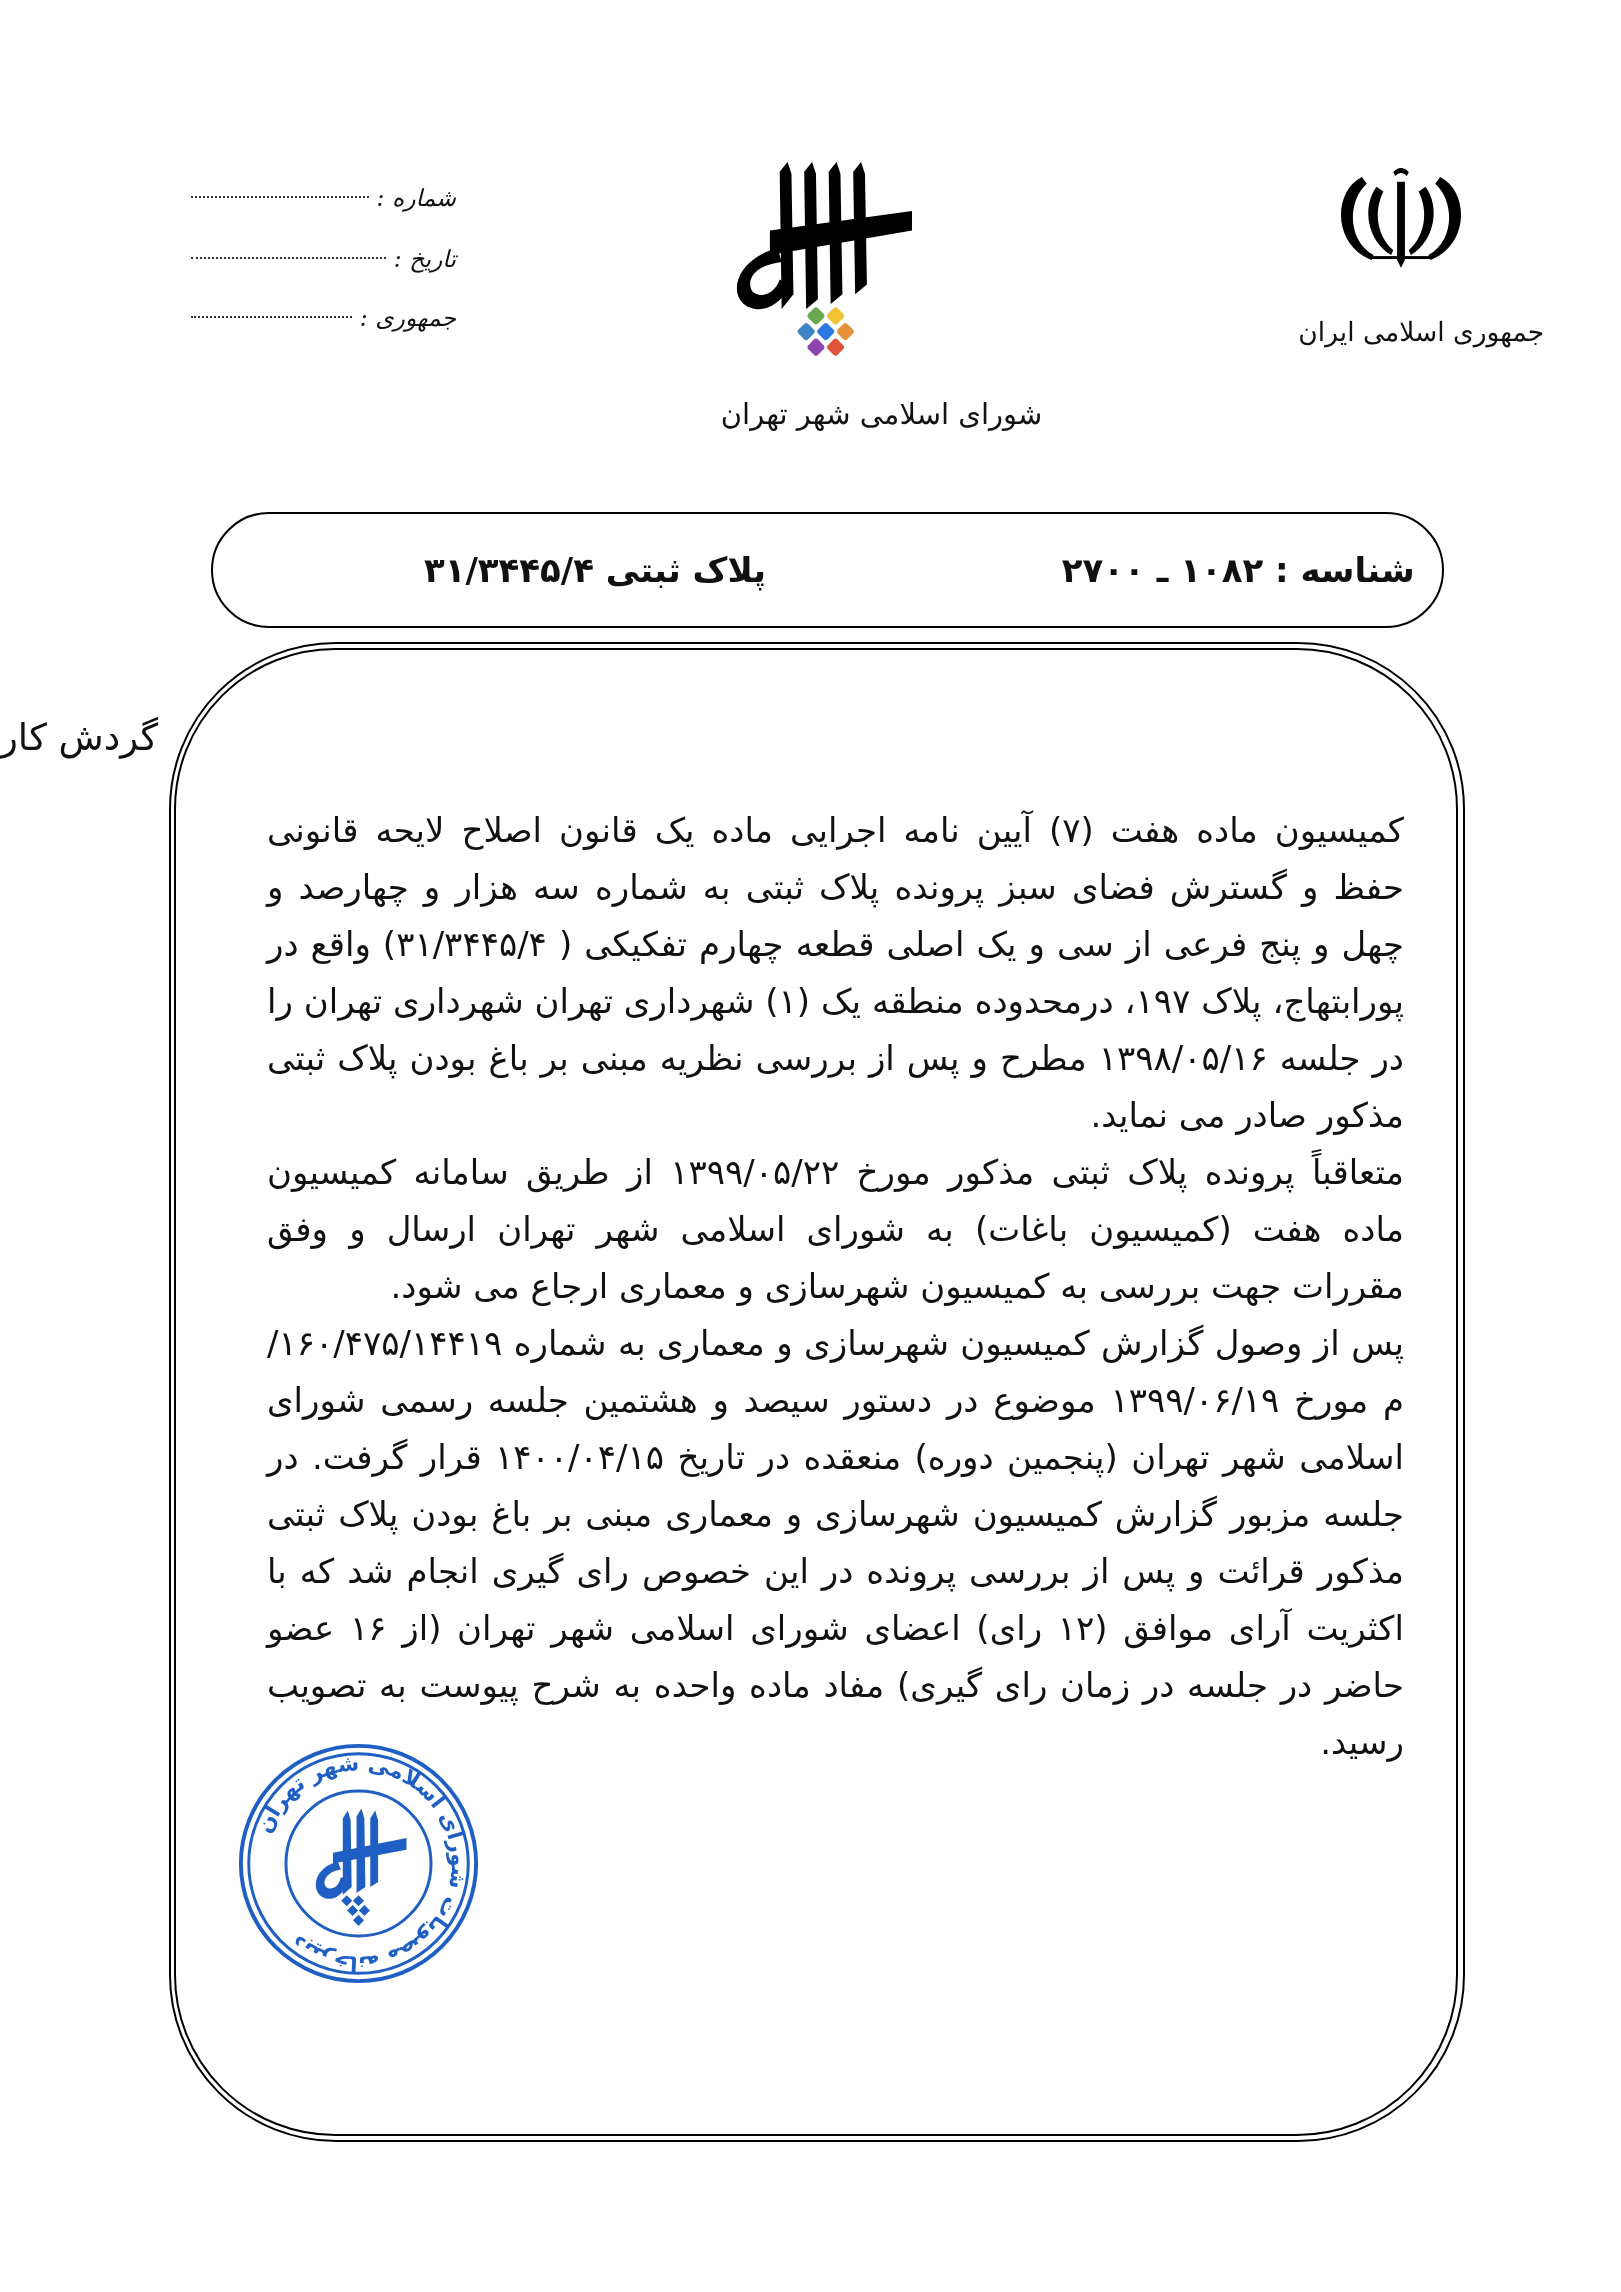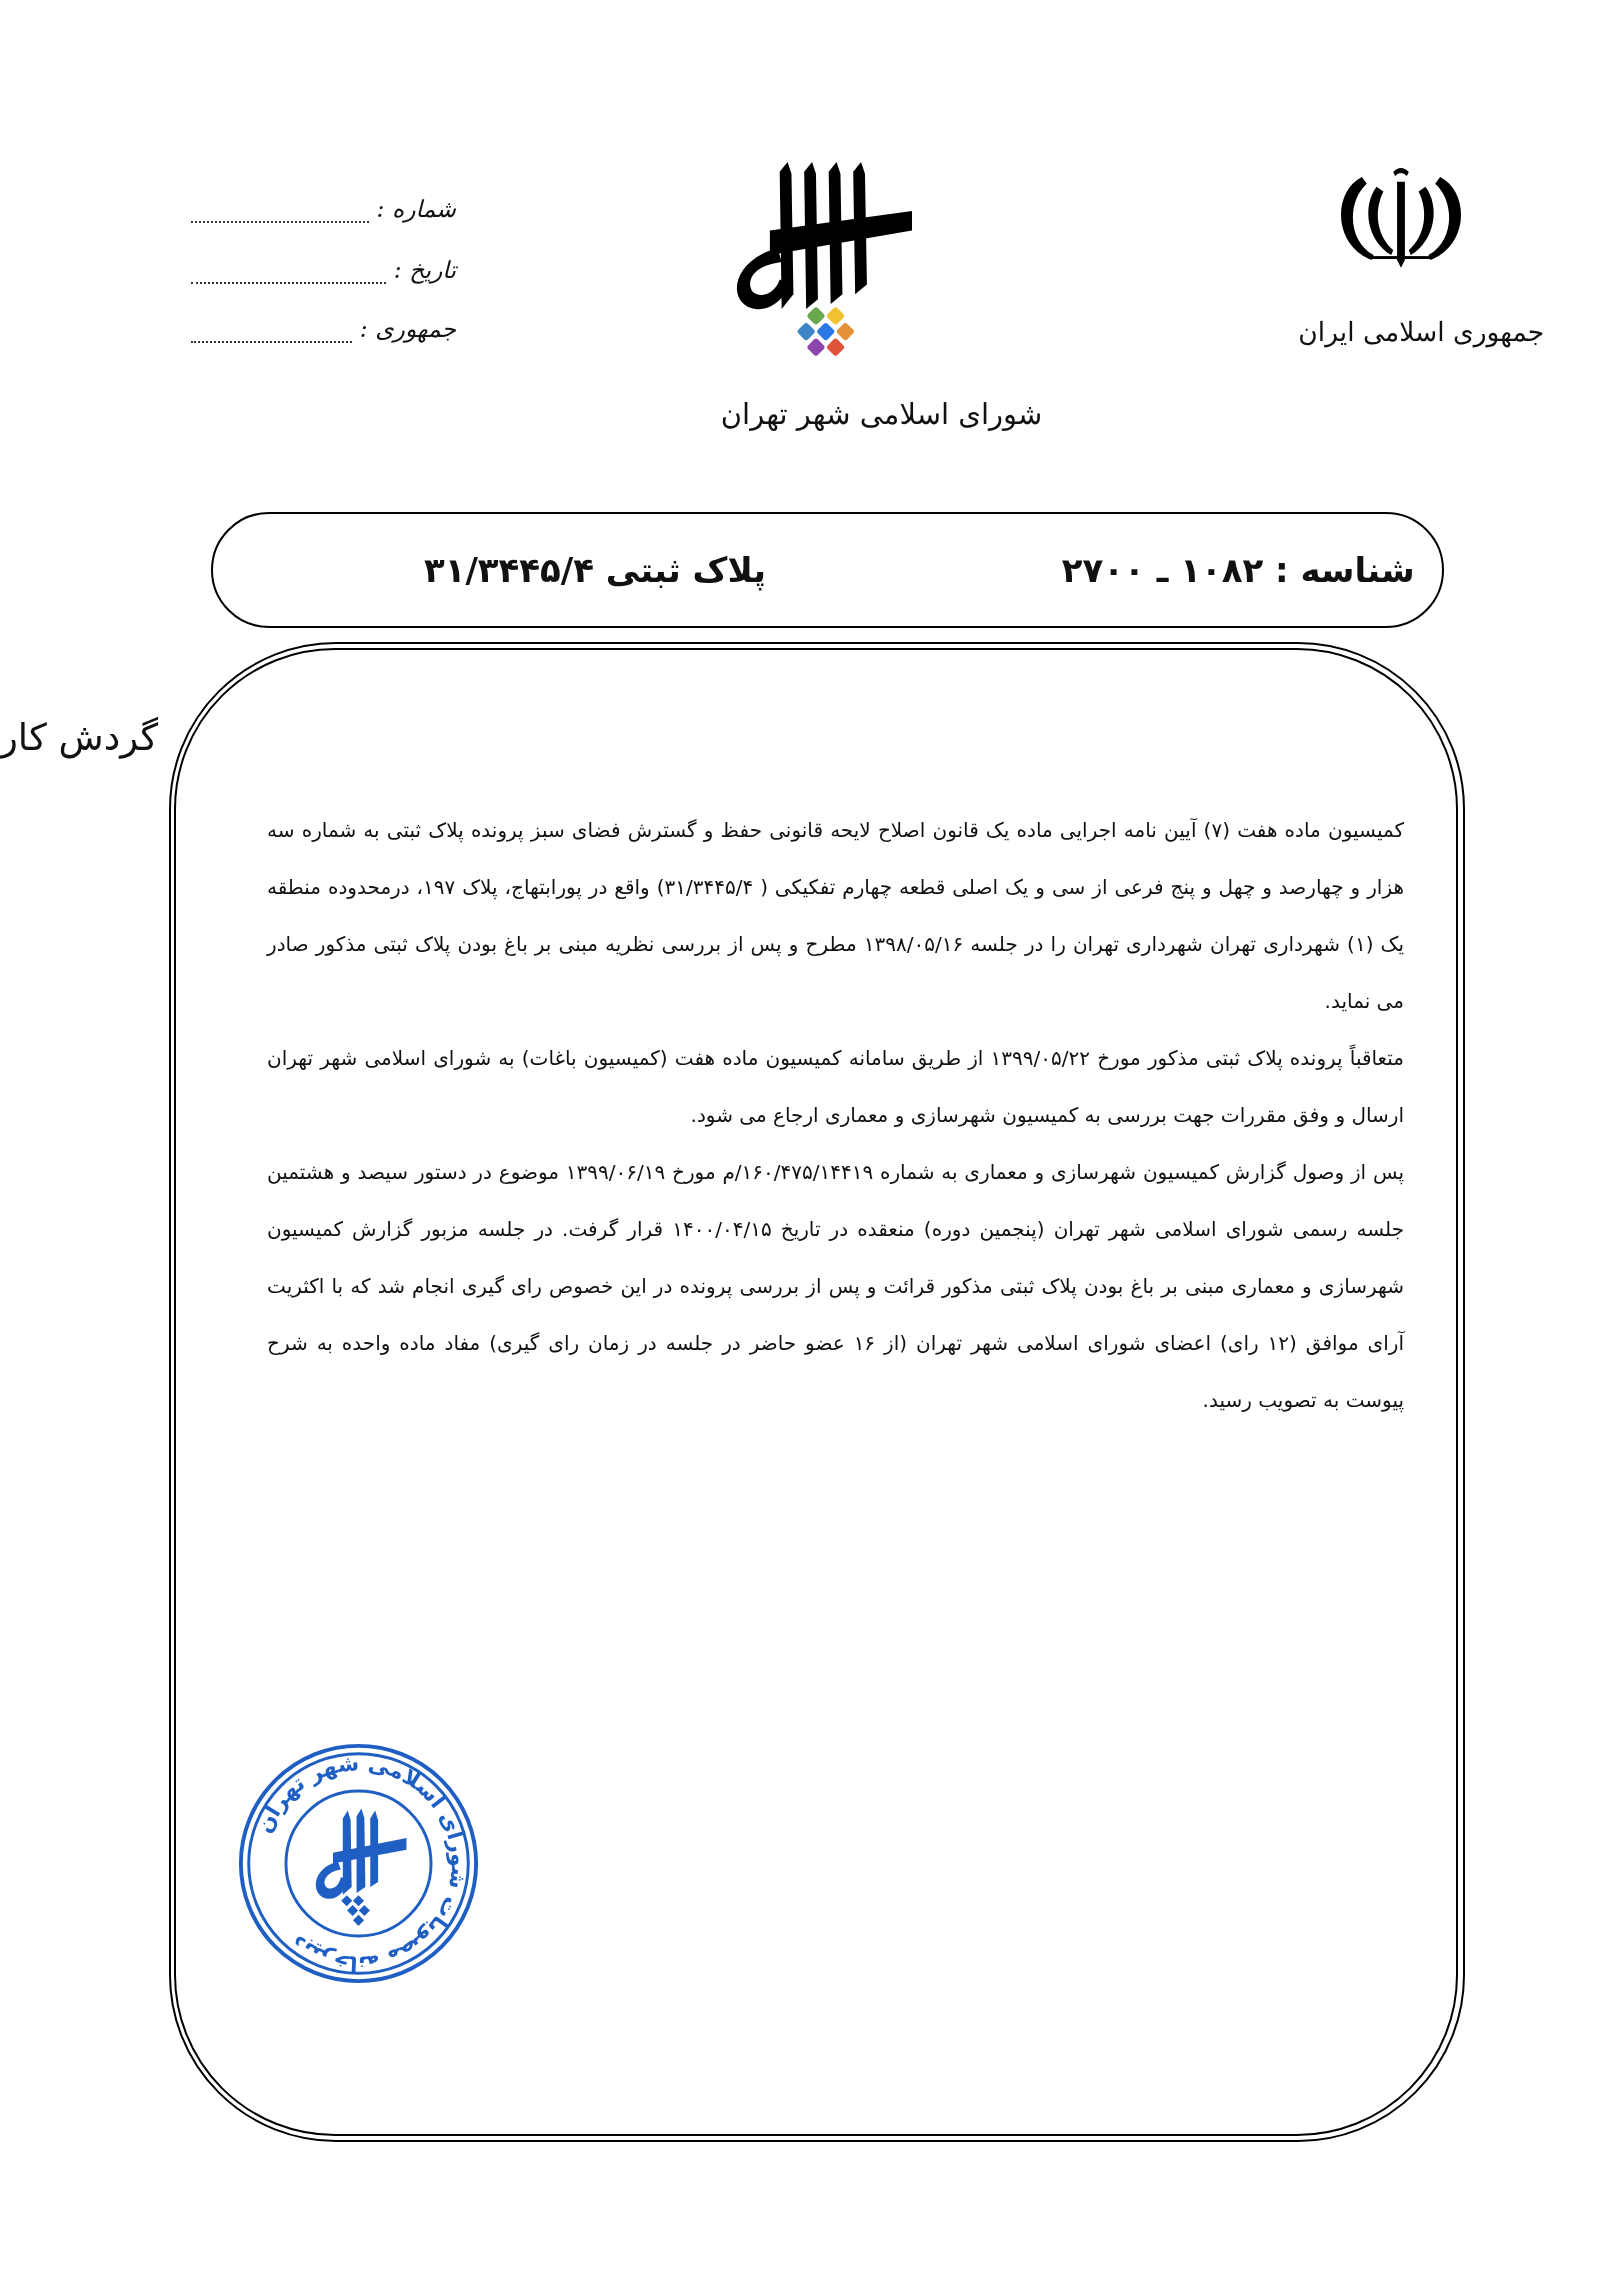--- a/index.html
+++ b/index.html
@@ -3,21 +3,21 @@
 <meta charset="utf-8">
 <style>
   html, body { margin: 0; padding: 0; background: #ffffff; }
   body {
     width: 1621px; height: 2293px; position: relative; overflow: hidden;
     font-family: "DejaVu Sans", sans-serif; color: #111;
   }
   .abs { position: absolute; }
 
   
-  .form-field { position: absolute; left: 191px; width: 265px; height: 39px; direction: rtl; display: flex; align-items: flex-end; }
+  .form-field { position: absolute; left: 191px; width: 265px; height: 39px; direction: rtl; display: flex; align-items: flex-start; }
   .form-field .lbl { font-family: "DejaVu Serif", serif; font-size: 23.5px; font-style: italic; white-space: nowrap; }
   .form-field .dots { flex: 1; margin-right: 7.8px; border-bottom: 2.9px dotted #333; height: 0; margin-top: 11.8px; }
 
   
   .logo-center { left: 711px; top: 162px; width: 255px; height: 255px; }
   .logo-right { left: 1313px; top: 162px; width: 176px; height: 176px; }
   .logo-caption { position: absolute; font-family: "DejaVu Serif", serif; direction: rtl; white-space: nowrap; margin-top: 34px; }
 
   
   .header-box {
@@ -34,21 +34,21 @@
   .frame-inner {
     position: absolute; left: 174px; top: 648px; width: 1284px; height: 1488px;
     border: 2.9px solid #000; border-radius: 161px; box-sizing: border-box;
   }
 
   .title { position: absolute; left: 0; width: 1621px; top: 716px; text-align: left; font-weight: normal; font-size: 37px; direction: rtl; }
 
   .body-text {
     position: absolute; left: 267px; width: 1137px; top: 802px;
     direction: rtl; text-align: justify; text-align-last: right;
-    font-family: "DejaVu Sans", sans-serif; font-size: 20px; line-height: 57px;
+    font-family: "DejaVu Sans", sans-serif; font-size: 34px; line-height: 57px;
   }
   .body-text p { margin: 0; }
 
   .stamp { left: 235px; top: 1740px; width: 247px; height: 247px; }
 </style>
 </head>
 <body>
 
 <div class="form-field" style="top:184px;">
   <span class="lbl">شماره :</span>

